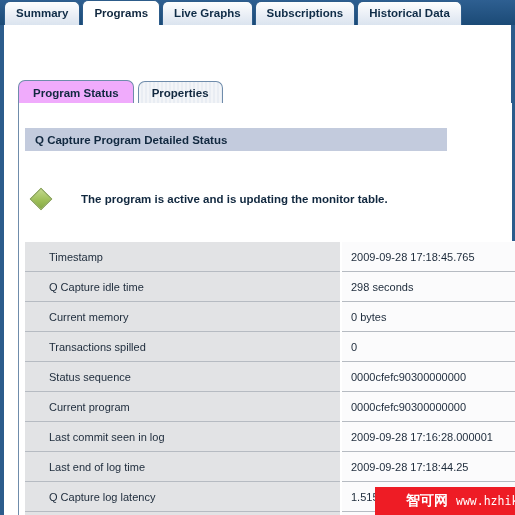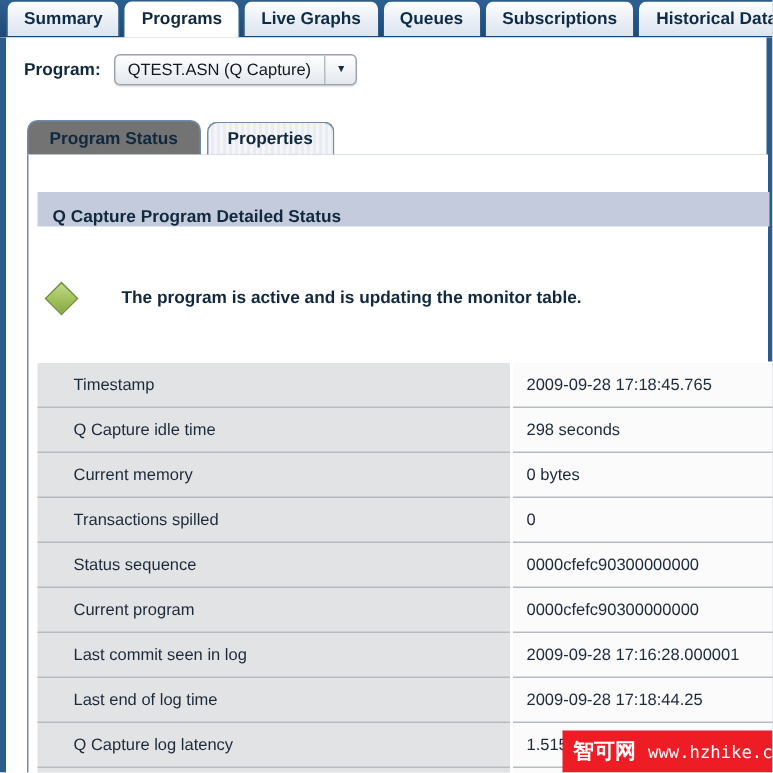--- a/index.html
+++ b/index.html
@@ -19,21 +19,21 @@
 
   
   .tabstrip {
     position: absolute;
     left: 0; top: 0;
     width: 515px;
     height: 25px;
     background: #1f4e79;
     background: linear-gradient(to bottom, #2e5f91 0%, #1b4a76 100%);
     display: flex;
-    align-items: flex-start;
+    align-items: center;
     box-sizing: border-box;
   }
   .otab {
     height: 24px;
     margin-right: 2px;
     padding: 0 11px;
     display: flex;
     align-items: center;
     justify-content: center;
     font-weight: bold;
@@ -136,21 +136,21 @@
     color: #11283f;
     border: 1px solid #6f8cab;
     border-bottom: none;
     border-radius: 7px 7px 0 0;
     background: linear-gradient(to bottom, #ffffff 0%, #f6f8fb 60%, #edf1f6 100%);
     white-space: nowrap;
     cursor: pointer;
     box-sizing: border-box;
   }
   .itab.active {
-    background: #737373;
+    background: #f0abfc;
     height: 24px;
   }
   .itab.inactive {
     margin-left: 4px;
     padding: 0 13px;
     background: repeating-linear-gradient(
         to right, #f3f5f8 0px, #f3f5f8 2px, #e9edf3 2px, #e9edf3 4px);
   }
   .inner-tabline {
     position: absolute;
@@ -165,25 +165,25 @@
     left: 14px; top: 78px;
     width: 494px;
     bottom: 0;
     box-sizing: border-box;
     border-left: 1px solid #6f8cab;
     background: #ffffff;
   }
   .panel-header {
     position: absolute;
     left: 6px; top: 25px;
-    width: 488px;
+    width: 422px;
     height: 23px;
     background: #c3cbdd;
     display: flex;
-    align-items: flex-end;
+    align-items: center;
     box-sizing: border-box;
   }
   .panel-header-text {
     padding-left: 10px;
     font-weight: bold;
     font-size: 11.5px;
     color: #11283f;
     white-space: nowrap;
   }
 
@@ -248,51 +248,44 @@
     box-sizing: border-box;
     padding-left: 7px;
   }
   .wm-cn {
     color: #ffffff;
     font-size: 14px;
     font-weight: bold;
     font-family: "DejaVu Sans", sans-serif;
     letter-spacing: 0px;
     white-space: nowrap;
+    margin-left: 24px;
   }
   .wm-url {
     color: #ffffff;
     font-size: 11.5px;
     font-family: "DejaVu Sans Mono", monospace;
     margin-left: 8px;
     white-space: nowrap;
   }
 </style>
 </head>
 <body>
 
 <div class="tabstrip">
   <div class="otab first">Summary</div>
   <div class="otab active">Programs</div>
   <div class="otab">Live Graphs</div>
-  <div class="otab">Queues</div>
   <div class="otab">Subscriptions</div>
   <div class="otab">Historical Data</div>
 </div>
 
 <div class="page">
   <div class="rail-right"></div>
 
-  <div class="progrow">
-    <span class="prog-label">Program:</span>
-    <div class="combo">
-      <span class="combo-value">QTEST.ASN (Q Capture)</span>
-      <span class="combo-arrow">▼</span>
-    </div>
-  </div>
 
   <div class="inner-tabs">
     <div class="itab active">Program Status</div>
     <div class="itab inactive">Properties</div>
   </div>
   <div class="inner-tabline"></div>
 
   <div class="panel">
 
     <div class="panel-header">

